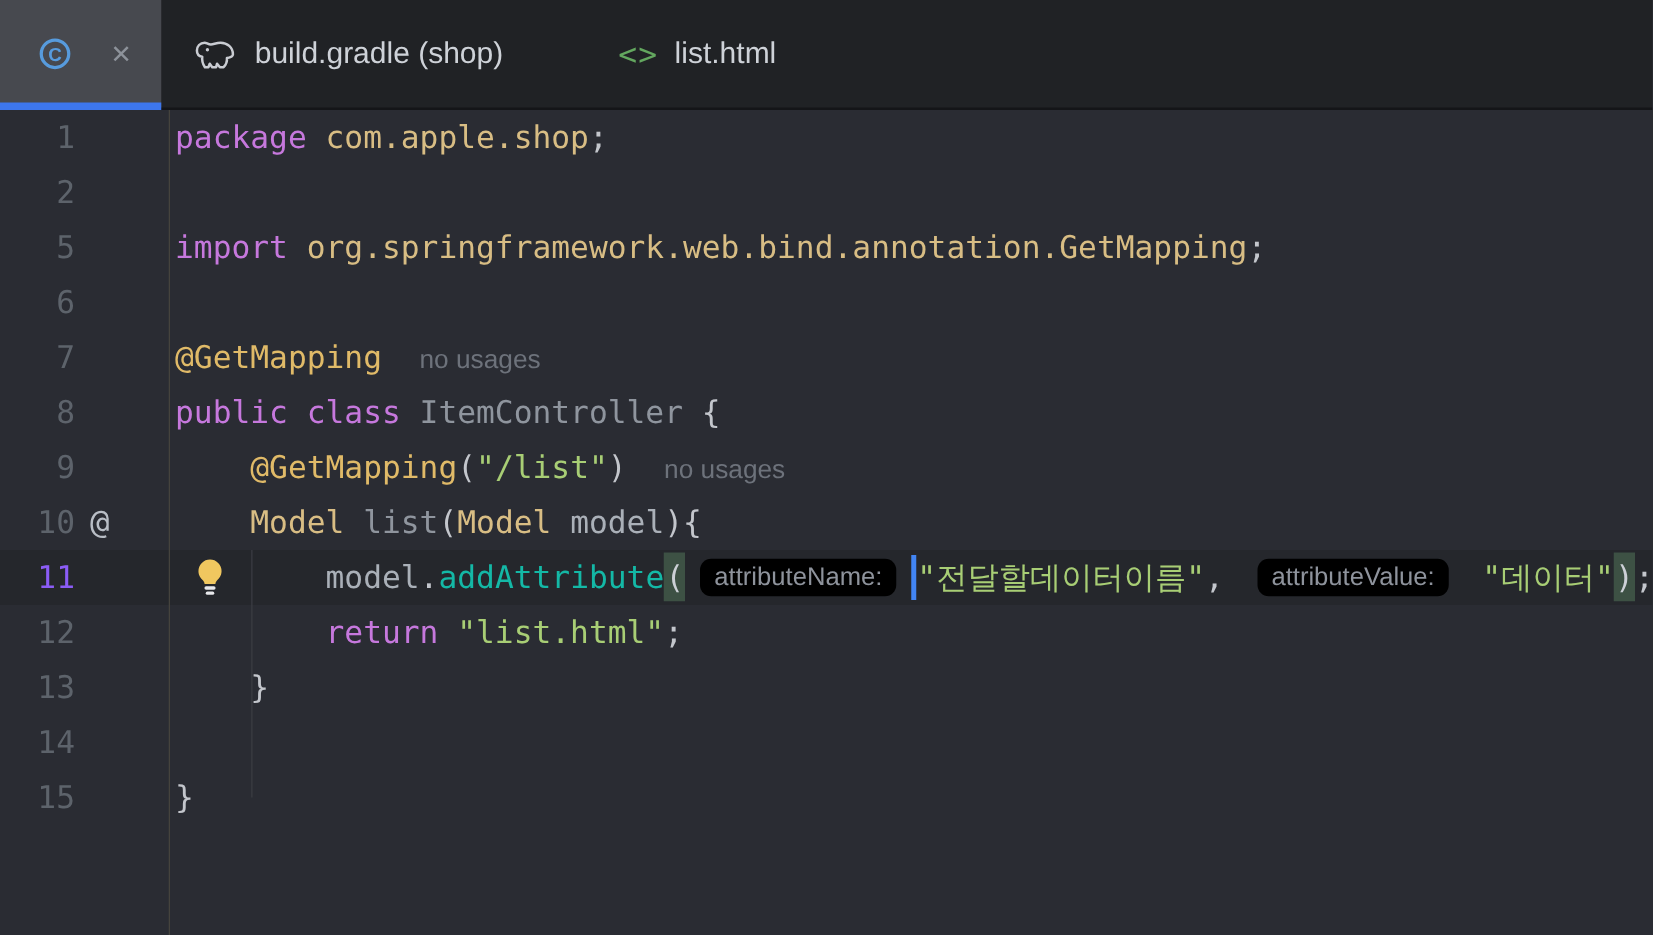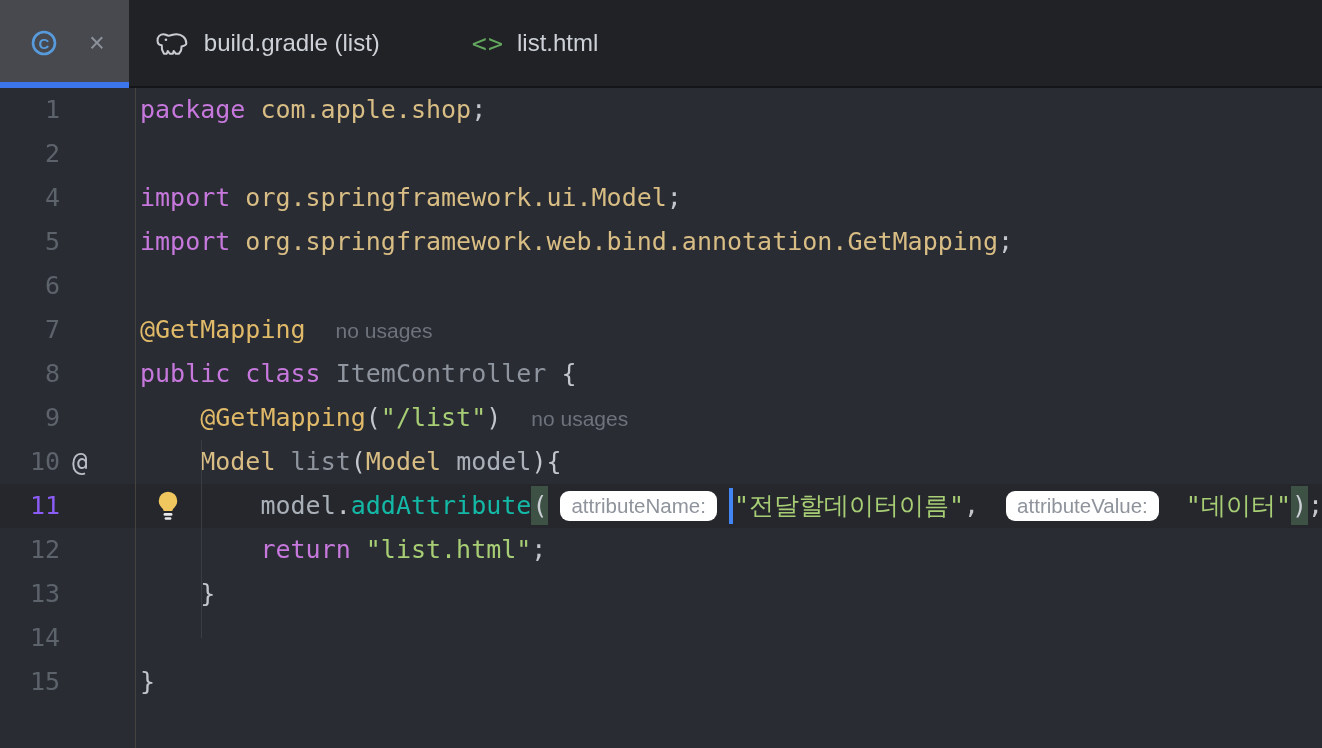--- a/index.html
+++ b/index.html
@@ -80,21 +80,21 @@
   .sp   { color:#c3c6cc; }
   .paren {
     color:#ccd0d6;
     background:#3d5144;
     padding:5px 1px;
   }
   .inlay {
     display:inline-block;
     font-family:"Liberation Sans", sans-serif;
     font-size:20.5px; color:#8e939c;
-    background:#ffffff; border-radius:9px;
+    background:#000000; border-radius:9px;
     padding:0 11px; height:30px; line-height:30px;
     vertical-align:middle; margin:0 12px;
     position:relative; top:-1px;
   }
   .usages {
     font-family:"Liberation Sans", sans-serif;
     font-size:21px; color:#6d727b; margin-left:30px;text-align:center;
   }
   .caret {
     display:inline-block; width:4px; height:36px;
@@ -115,37 +115,36 @@
       </span>
       <span class="close">×</span>
     </div>
     <div class="tab">
       <span class="icon">
         <svg width="36" height="27" viewBox="0 0 27 20">
           <path d="M23.5 10c0-4.2-3.4-7-7.4-7-2.6 0-4.2 1.1-5.8 1.1S7.6 3 6.6 3C3.7 3 1.9 5.1 1.9 7.7c0 2.1 1.3 3.5 3.2 3.7-.3 2.1.2 4.2 1.6 6.3h2.1l.8-2.1 1.5 2.1h2.3l.6-2.1 1.7 2.1h2.2c1.6-1.7 2.2-3.6 2-5.5 2-.4 3.6-1.1 3.6-2.2z" fill="none" stroke="#c9ccd2" stroke-width="1.5" stroke-linejoin="round"></path>
           <circle cx="8.2" cy="7.2" r="1" fill="#c9ccd2"></circle>
         </svg>
       </span>
-      <span>build.gradle (list)</span>
+      <span>build.gradle (shop)</span>
     </div>
     <div class="tab t-html">
       <span class="icon">
         <span class="html-glyph">&lt;&gt;</span>
       </span>
       <span>list.html</span>
     </div>
   </div>
 
 <div class="editor">
   <div class="gutter-sep"></div>
   <div class="indent-guide"></div>
   <div id="code-area">
       <div class="row"><span class="lnum">1</span><span class="code"><span class="kw">package</span><span class="txt"> com.apple.shop</span><span class="punc">;</span></span></div>
       <div class="row"><span class="lnum">2</span><span class="code"></span></div>
-      <div class="row"><span class="lnum">4</span><span class="code"><span class="kw">import</span><span class="txt"> org.springframework.ui.Model</span><span class="punc">;</span></span></div>
       <div class="row"><span class="lnum">5</span><span class="code"><span class="kw">import</span><span class="txt"> org.springframework.web.bind.annotation.GetMapping</span><span class="punc">;</span></span></div>
       <div class="row"><span class="lnum">6</span><span class="code"></span></div>
       <div class="row"><span class="lnum">7</span><span class="code"><span class="ann">@GetMapping</span><span class="usages">no usages</span></span></div>
       <div class="row"><span class="lnum">8</span><span class="code"><span class="kw">public class</span><span class="id"> ItemController </span><span class="punc">{</span></span></div>
       <div class="row"><span class="lnum">9</span><span class="code"><span class="sp">    </span><span class="ann">@GetMapping</span><span class="punc">(</span><span class="str">"/list"</span><span class="punc">)</span><span class="usages">no usages</span></span></div>
       <div class="row"><span class="lnum">10</span><span class="gutter-ico">@</span><span class="code"><span class="sp">    </span><span class="txt">Model</span><span class="id"> list</span><span class="punc">(</span><span class="txt">Model</span><span class="id2"> model</span><span class="punc">){</span></span></div>
       <div class="row current"><span class="lnum">11</span><span class="bulb"><svg width="26" height="34" viewBox="0 0 24 32">
             <path d="M12 2.5a8.7 8.7 0 0 1 8.7 8.7c0 3.3-1.9 5.3-3.3 6.9-.9 1-1.3 1.9-1.3 2.7H7.9c0-.8-.4-1.7-1.3-2.7-1.4-1.6-3.3-3.6-3.3-6.9A8.7 8.7 0 0 1 12 2.5z" fill="#f0c75f"></path>
             <rect x="7.8" y="22.6" width="8.4" height="2.6" rx="1.3" fill="#e8e9ec"></rect>
             <rect x="8.8" y="26.6" width="6.4" height="2.4" rx="1.2" fill="#e8e9ec"></rect>

